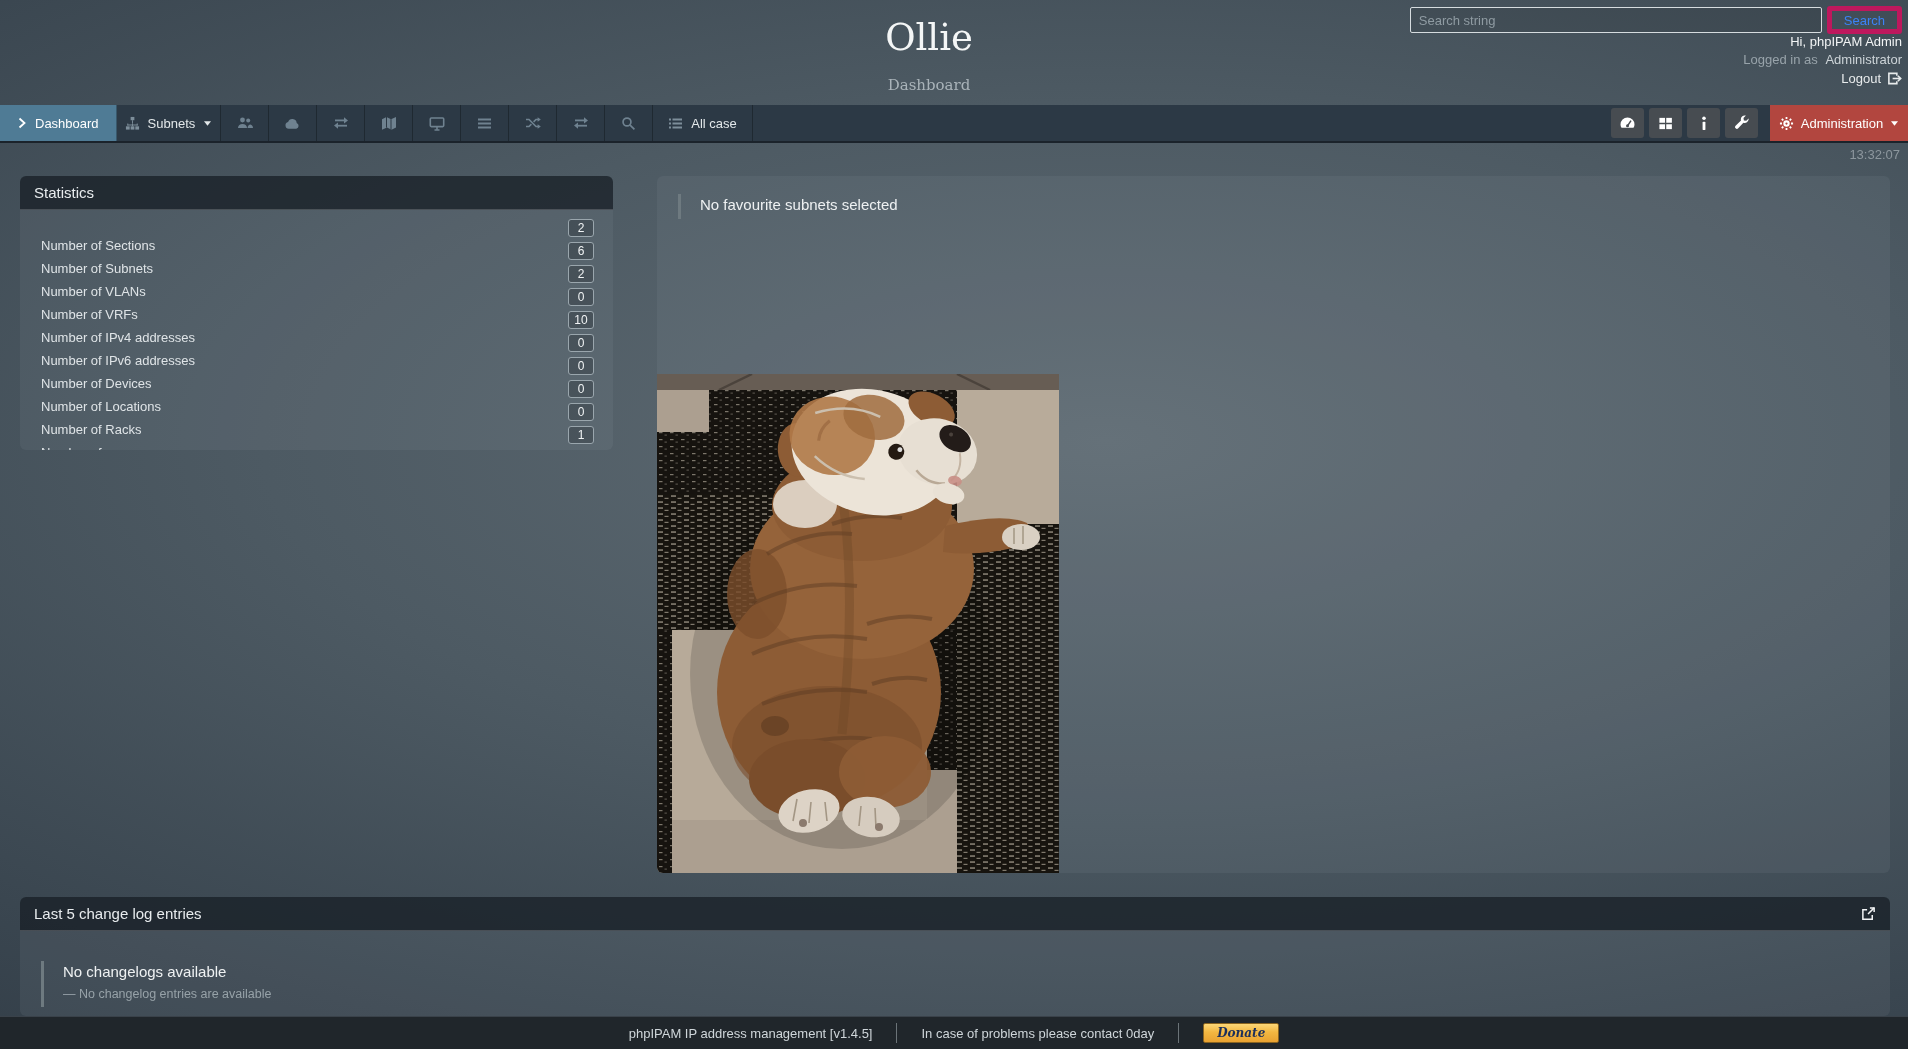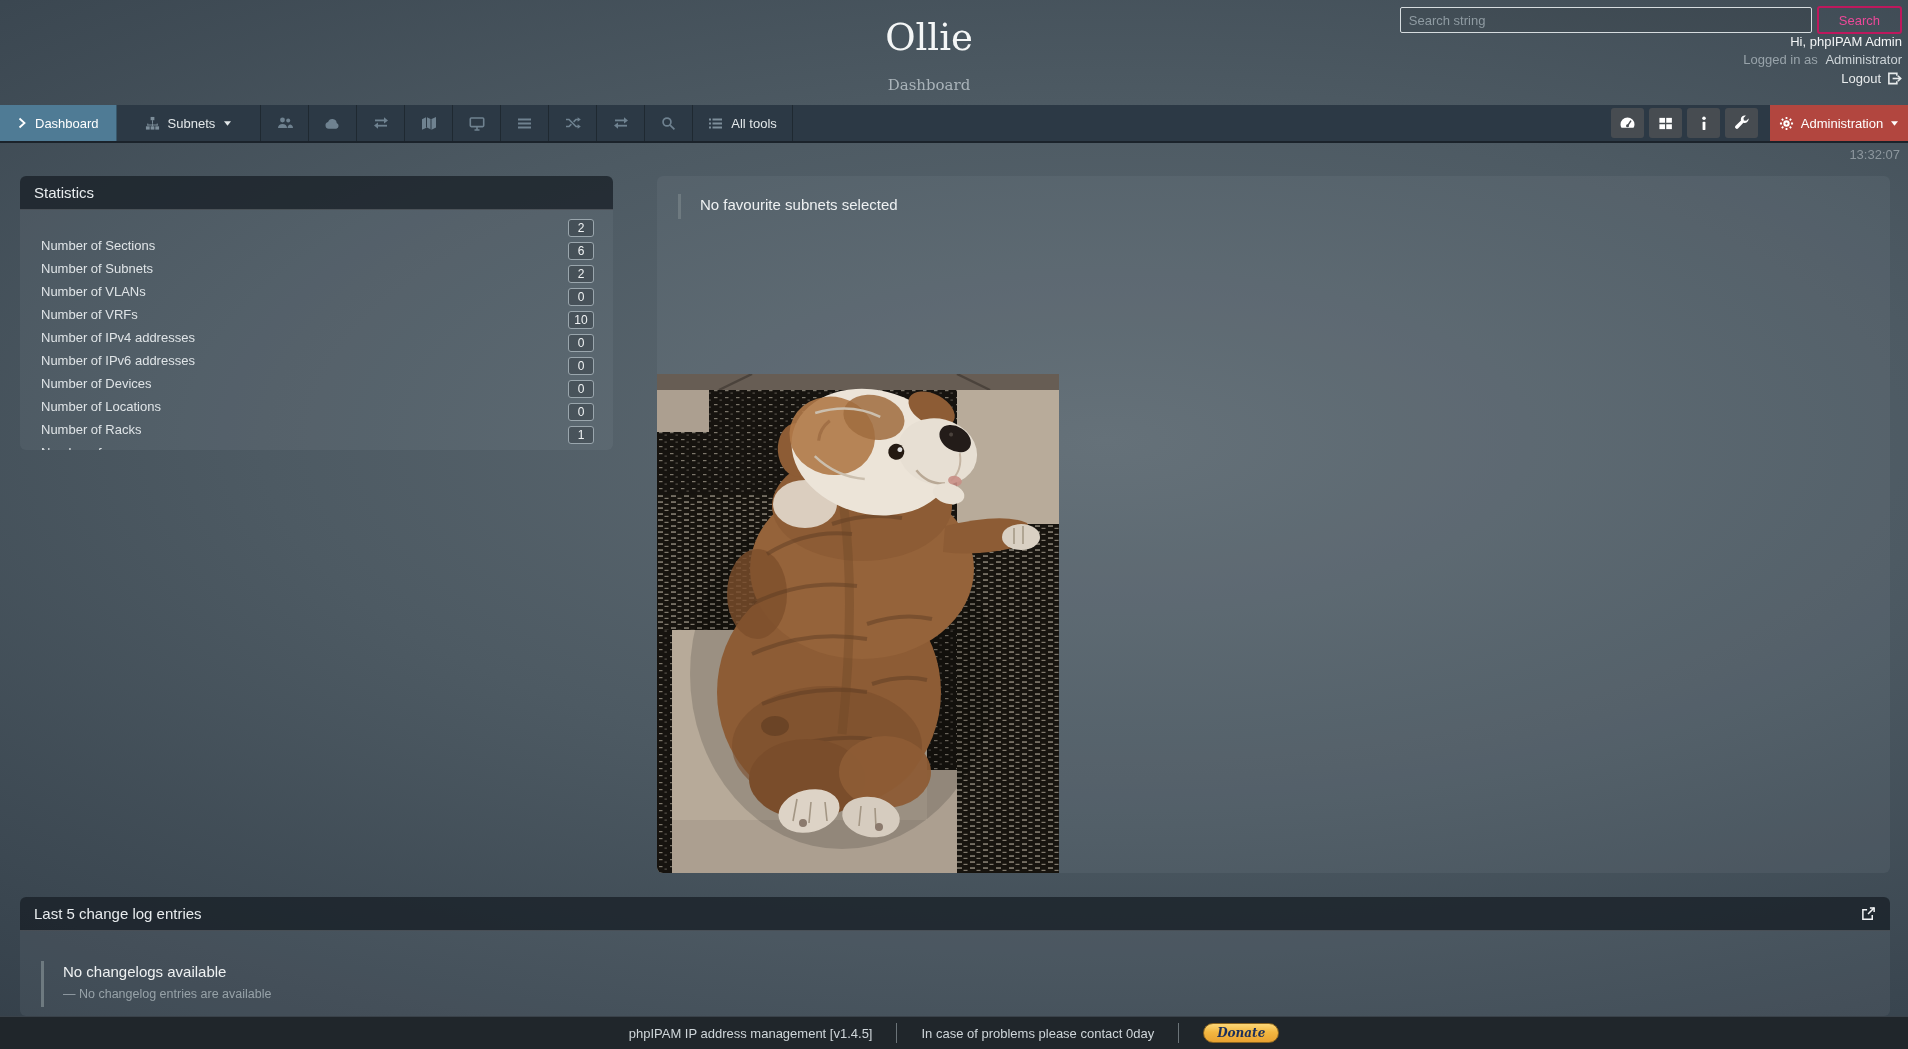--- a/index.html
+++ b/index.html
@@ -17,41 +17,41 @@
   .brand-sub { font-family:"DejaVu Serif", serif; font-size:15px; color:#a9b3b9; margin-top:17px; }
   .top-right { position:absolute; top:6px; right:6px; text-align:right; }
   .search-row { display:flex; align-items:center; }
   .search-input {
     width:412px; height:26px; background:rgba(0,0,0,0.07);
     border:1px solid #d6dcdf; border-radius:2px; color:#dce2e5;
     padding:0 8px; font-size:13px; outline:none;
   }
   .search-input::placeholder { color:#8f9ba2; }
   .search-btn {
-    height:28px; margin-left:5px; padding:0 20px;
-    background:transparent; border:2px solid #be185d; border-radius:3px;
-    color:#ec4899; font-size:13px; cursor:pointer;
+    height:28px; margin-left:5px; padding:0 12px;
+    background:transparent; border:5px solid #be185d; border-radius:3px;
+    color:#3b82f6; font-size:13px; cursor:pointer;
   }
   .user-line { margin-top:0; font-size:13px; color:#f2f4f5; }
   .user-line2 { margin-top:3px; color:#98a3aa; }
   .user-line2 .role { color:#cdd4d8; margin-left:4px;margin-top:39px; }
   .logout-line { margin-top:4px; color:#e8ebec; display:flex; justify-content:flex-end; align-items:center; gap:6px; }
   
   .navbar {
     position:absolute; top:105px; left:0; width:1908px; height:38px;
     background:#2c3945; border-bottom:2px solid #1b232b;
     display:flex; align-items:stretch;
   }
   .nav-cell {
     display:flex; align-items:center; justify-content:center;
     color:#6f8290; border-right:1px solid rgba(0,0,0,0.28); cursor:pointer;
   }
   .nav-cell.icon-only { width:48px; }
   .tab-dashboard { background:#4f7b95; color:#ffffff; padding:0 17px; gap:8px; }
-  .tab-subnets { padding:0 28px; gap:8px; color:#e3e8ea; }
+  .tab-subnets { padding:0 8px; gap:8px; color:#e3e8ea; }
   .tab-subnets .cell-ico { color:#7d8e9a; }
   .tab-alltools { padding:0 15px; gap:8px; color:#e3e8ea; }
   .tab-alltools .cell-ico { color:#7d8e9a; }
   .nav-spacer { flex:1; border:none; }
   .nav-right { display:flex; align-items:center; gap:5px; padding-right:12px; }
   .sq-btn {
     width:33px; height:30px; background:#474c51; border:none; border-radius:3px;
     color:#ffffff; display:flex; align-items:center; justify-content:center; cursor:pointer;
   }
   .tab-admin {
@@ -96,21 +96,21 @@
   .dog-wrap { position:absolute; left:0px; top:198px; width:402px; height:499px; }
   
   .footer {
     position:absolute; left:0; top:1016px; width:1908px; height:33px;
     background:#20262b; border-top:1px solid #3a424a;
     display:flex; align-items:center; justify-content:center; gap:24px;
     color:#cfd6da; font-size:13px; z-index:5;
   }
   .v-sep { width:1px; height:20px; background:#6b7378; }
   .donate-btn {
-    height:20px; padding:0 13px; border-radius:10px; cursor:pointer;
+    height:20px; padding:0 13px; border-radius:2px; cursor:pointer;
     background:linear-gradient(#fdd777, #f3b741 45%, #e9a231);
     border:1px solid #8a6420;
     color:#1a2e5c; font-weight:bold; font-style:italic;
     font-family:"DejaVu Serif", serif; font-size:12px; line-height:18px;
   }
   .ico { display:inline-block; vertical-align:middle; }
   svg { display:block; }
 </style>
 </head>
 <body>
@@ -278,21 +278,21 @@
           <g fill="#7d8e9a">
             <rect x="1" y="1.5" width="2" height="2"></rect>
             <rect x="4.5" y="1.5" width="9.5" height="2"></rect>
             <rect x="1" y="5.5" width="2" height="2"></rect>
             <rect x="4.5" y="5.5" width="9.5" height="2"></rect>
             <rect x="1" y="9.5" width="2" height="2"></rect>
             <rect x="4.5" y="9.5" width="9.5" height="2"></rect>
           </g>
         </svg>
     </span>
-    <span>All tools</span>
+    <span>All case</span>
   </div>
 
   <div class="nav-cell nav-spacer"></div>
 
   <div class="nav-right">
     <button class="sq-btn">
       <span class="ico">
         <svg width="17" height="14" viewBox="0 0 17 14">
             <path d="M8.5 1.5A7 7 0 001.5 8.5c0 1.3.35 2.3 1 3.2h12c.65-.9 1-1.9 1-3.2a7 7 0 00-7-7z" fill="#ffffff"></path>
             <path d="M8.5 9.8L12 4.6" stroke="#474c51" stroke-width="1.5"></path>

